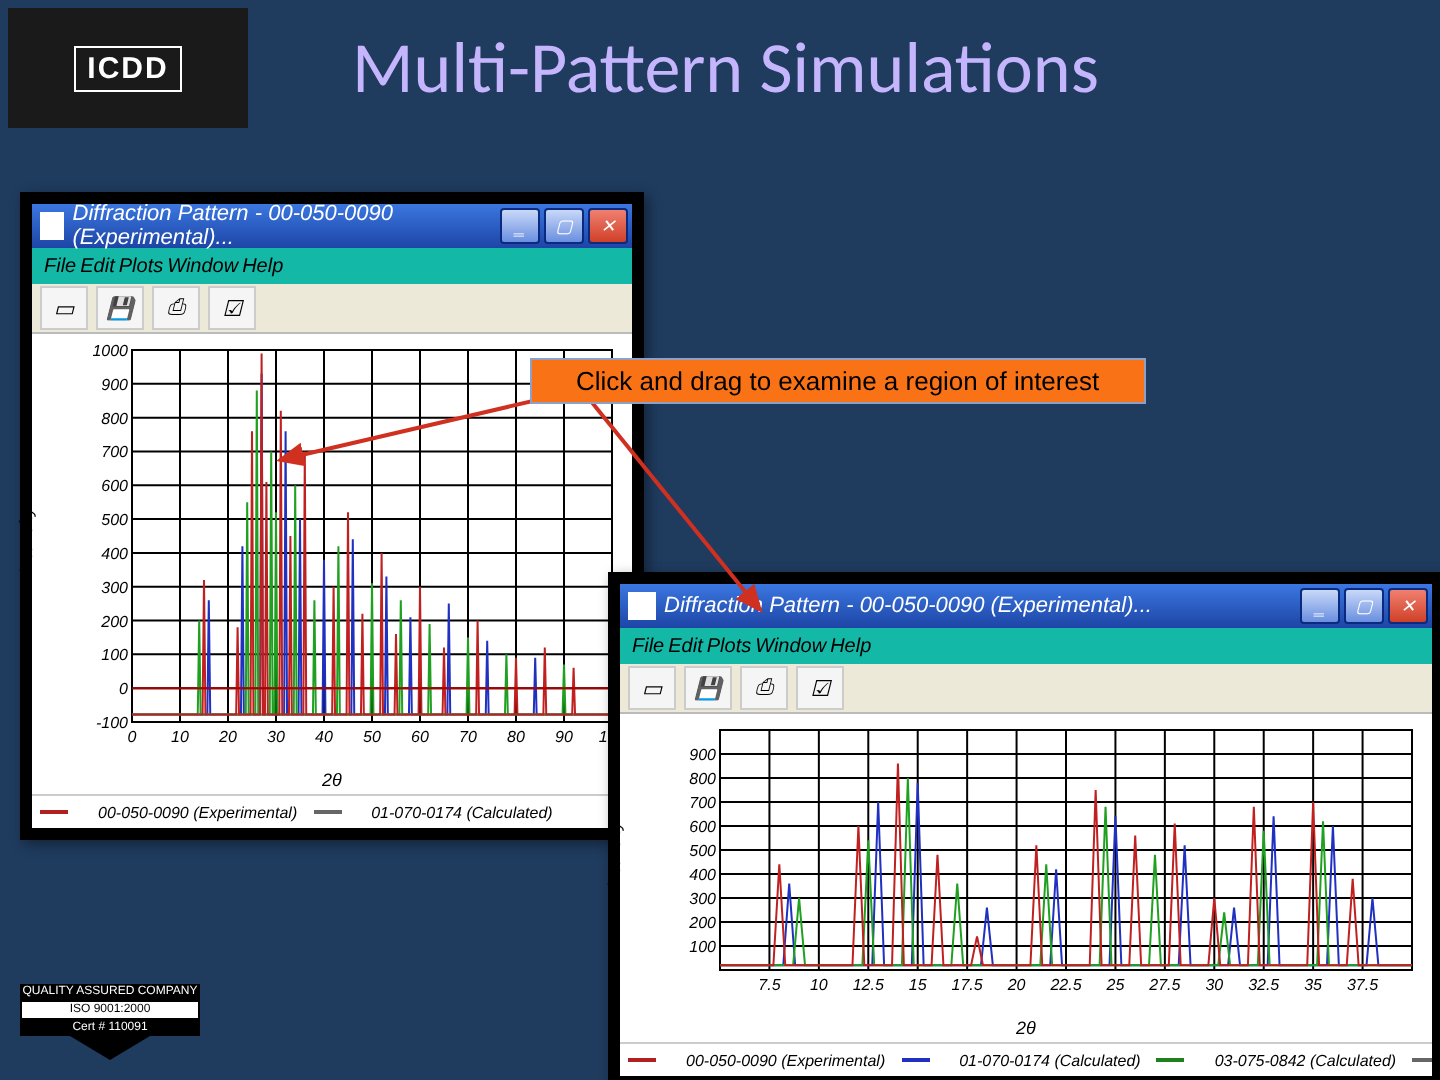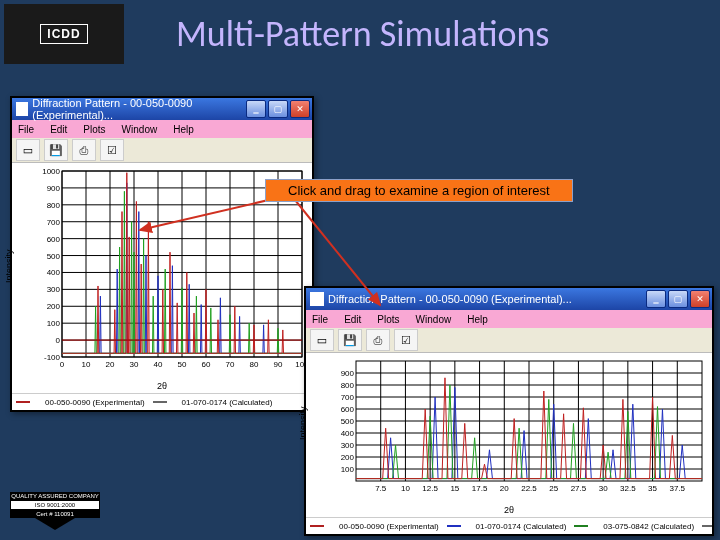--- a/index.html
+++ b/index.html
@@ -1,31 +1,31 @@
 <!DOCTYPE html>
 <html><head>
 <meta charset="utf-8">
 <style>
   body { margin:0; width:720px; height:540px; background:#1f3b5e; font-family:"Segoe UI",Tahoma,sans-serif; overflow:hidden; position:relative; }
   .slide-title { position:absolute; top:12px; left:176px; color:#c4b5fd; font-size:36px; font-family:Calibri,Tahoma,sans-serif; }
   .logo-box { position:absolute; top:4px; left:4px; width:120px; height:60px; background:#1a1a1a; color:#fff; font-size:9px; display:flex; flex-direction:column; align-items:center; justify-content:center; gap:2px; }
-  .logo-box .logo { font-size:12px; font-weight:bold; border:1px solid #fff; padding:2px 6px; letter-spacing:1px;text-align:right; }
+  .logo-box .logo { font-size:15px; font-weight:bold; border:1px solid #fff; padding:2px 6px; letter-spacing:1px;text-align:right; }
 
   .callout { position:absolute; font-size:13px; top:179px; left:265px; background:#f97316; border:1px solid #8ca0c8; padding:3px 22px; font-family:Arial,Helvetica,sans-serif; z-index:60; }
 
   .arrow { position:absolute; z-index:55; }
 
-  .xp-window { position:absolute; border:2px solid #000000; background:#ece9d8; box-shadow:2px 2px 6px rgba(0,0,0,.4); }
+  .xp-window { position:absolute; border:6px solid #000000; background:#ece9d8; box-shadow:2px 2px 6px rgba(0,0,0,.4);font-style:italic; }
   .titlebar { height:22px; background:linear-gradient(#3b77e0,#1d45a6); color:#fff; font-size:11px; display:flex; align-items:center; justify-content:space-between; padding:0 2px 0 4px; }
   .titlebar .t-left { display:flex; align-items:center; gap:4px; }
   .titlebar .t-icon { width:14px; height:14px; background:#fff; }
   .wb { display:flex; gap:2px; }
   .wbtn { width:18px; height:16px; background:linear-gradient(#c8d8f8,#6a8fe0); border:1px solid #0a2a80; border-radius:2px; display:flex; align-items:center; justify-content:center; font-size:9px; color:#fff; }
   .wbtn.close { background:linear-gradient(#f08070,#d04028); }
-  .menubar { height:18px; background:#f9a8d4; display:flex; align-items:center; gap:16px; padding:0 6px; font-size:10px; }
+  .menubar { height:18px; background:#14b8a6; display:flex; align-items:center; gap:2px; padding:0 6px; font-size:10px; }
   .toolbar { height:24px; background:#ece9d8; border-bottom:1px solid #bbb; display:flex; align-items:center; gap:4px; padding:0 4px; }
   .tbtn { width:22px; height:20px; border:1px solid #ccc; background:#f5f5f5; display:flex; align-items:center; justify-content:center; }
 
   .chart-area { position:relative; background:#fff; }
   .ylab { position:absolute; left:2px; top:50%; transform:rotate(-90deg) translateY(-50%); transform-origin:left center; font-size:9px; }
   .xlab { position:absolute; bottom:2px; left:50%; transform:translateX(-50%); font-size:9px;margin-top:12px; }
   .legend { height:16px; background:#fff; border-top:1px solid #ccc; display:flex; align-items:center; gap:8px; padding:0 4px; font-size:8px; overflow:hidden; }
   .lg-item { display:flex; align-items:center; gap:15px; white-space:nowrap; }
   .lg-sw { width:14px; height:0; border-top:2px solid; }
 

